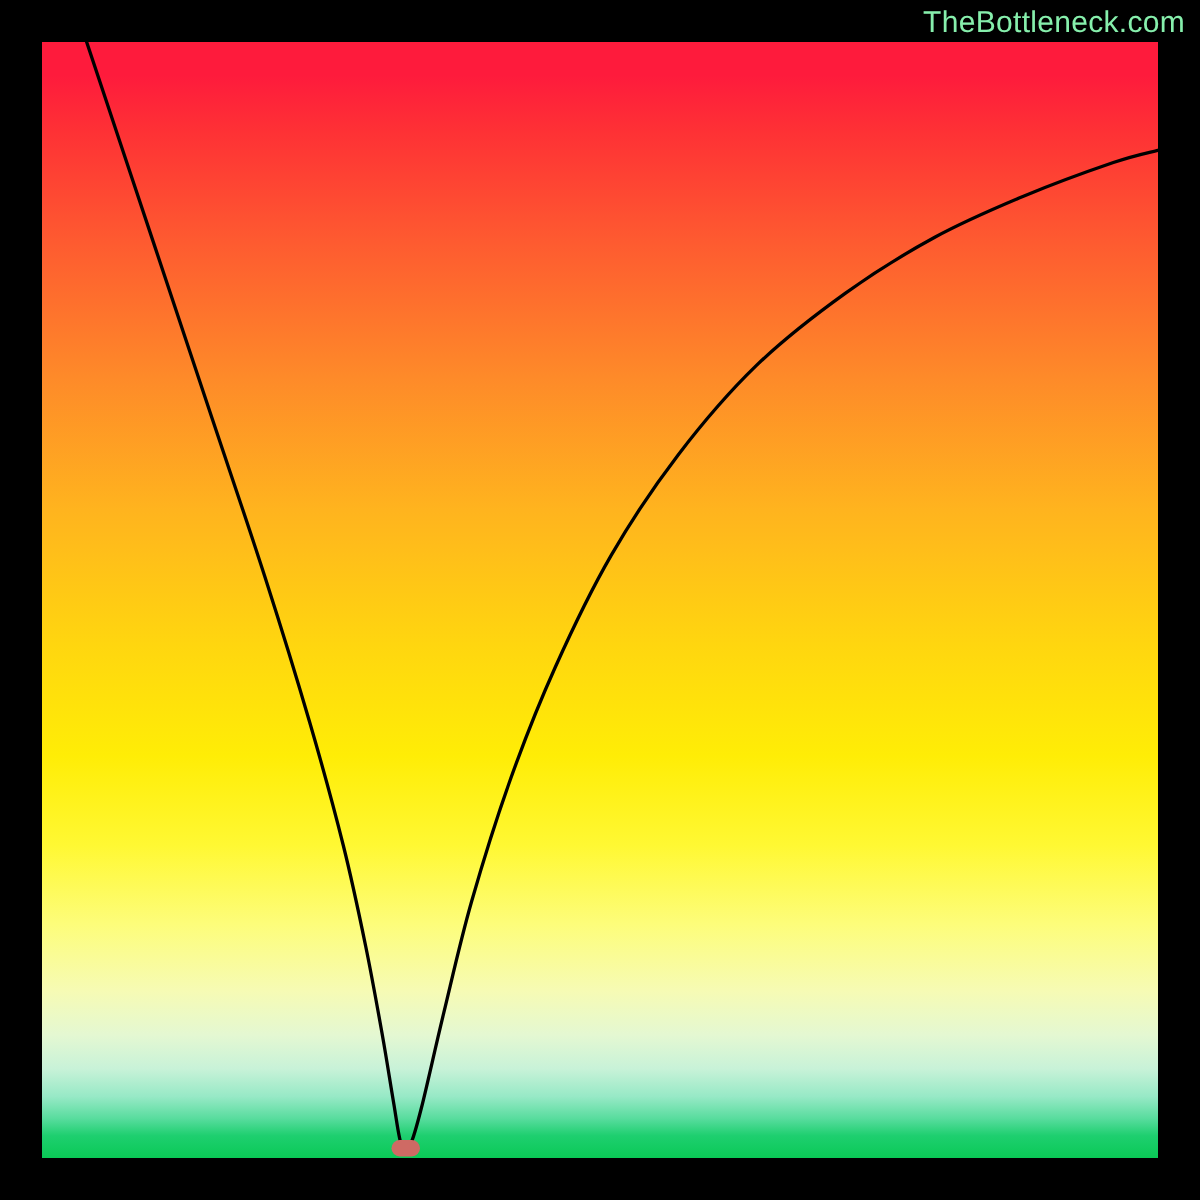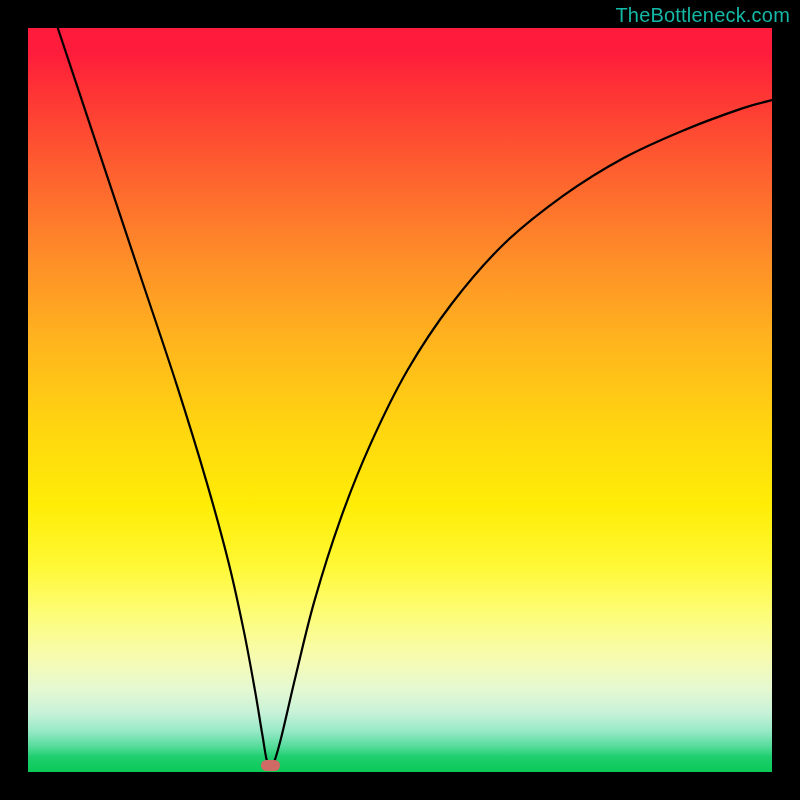--- a/index.html
+++ b/index.html
@@ -56,21 +56,21 @@
   }
   .marker {
     position: absolute;
     background: #cf6a64;
     border-radius: 8px;
   }
   .watermark {
     position: absolute;
     top: 4px;
     right: 10px;
-    color: #14b8a6;
+    color: #86efac;
     font-size: 20px;
     font-weight: 500;
     letter-spacing: 0.2px;
   }
 </style>
 </head>
 <body>
 
 <div class="frame">
   <div class="plot-area">

